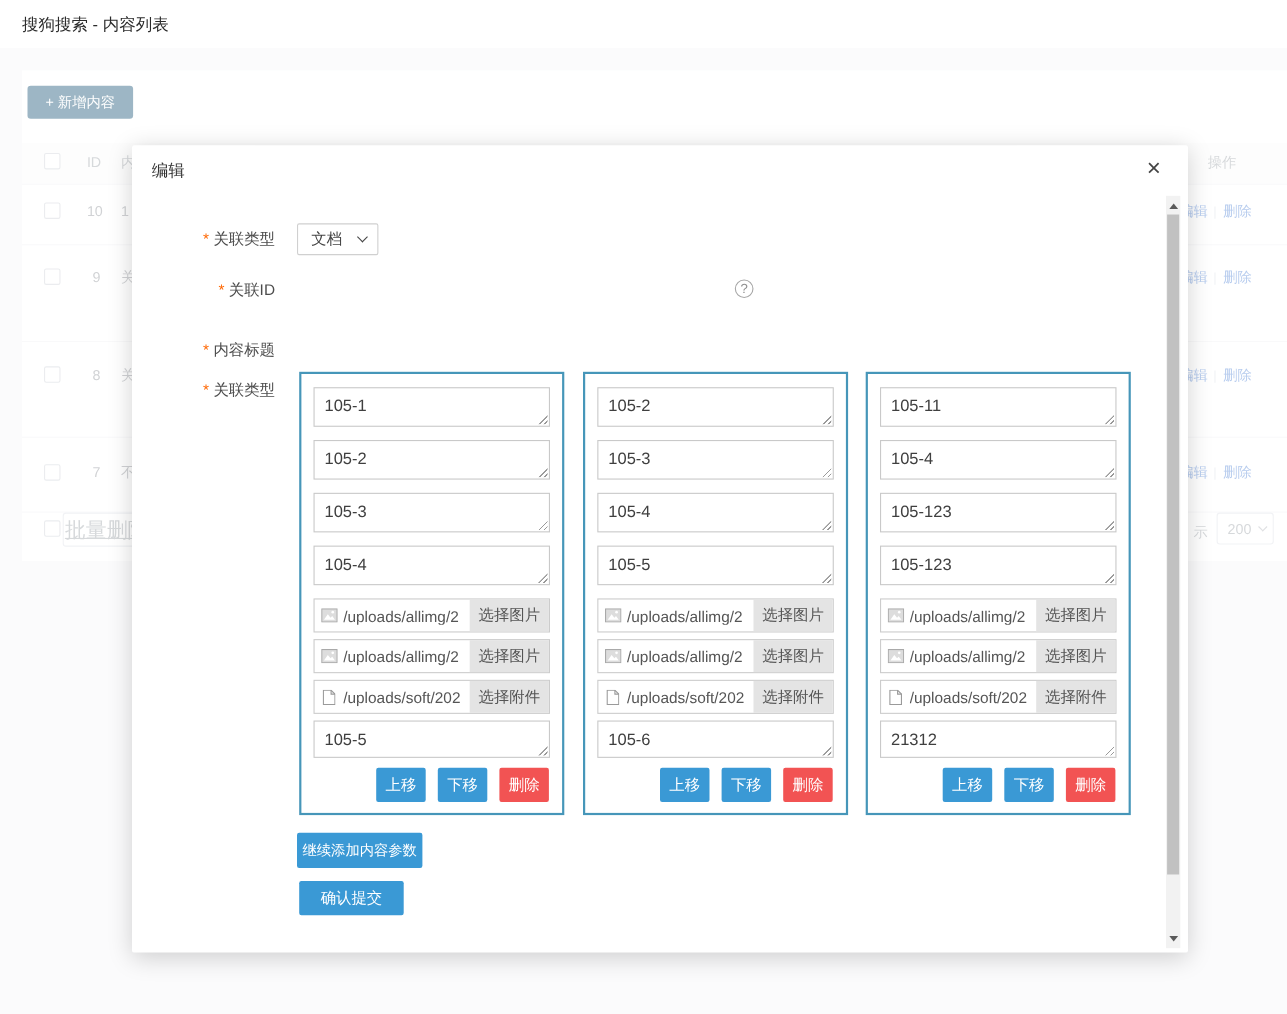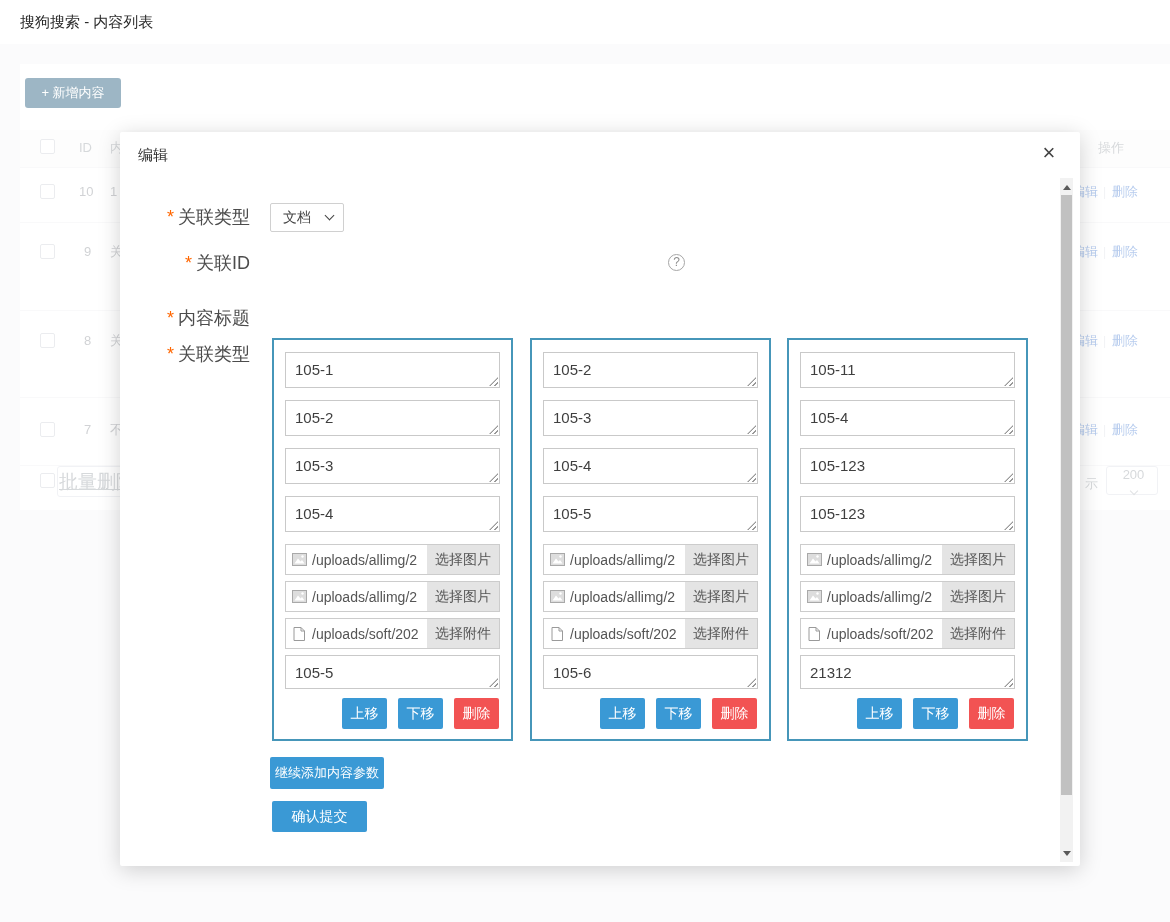--- a/index.html
+++ b/index.html
@@ -21,33 +21,33 @@
   .cb { position:absolute; width:15px; height:15px; border:1px solid #ccd0d6; border-radius:2px; background:#fff; }
   .hcell { position:absolute; font-size:13px; color:#9aa0a6; line-height:16px; }
   .cell { position:absolute; font-size:13px; color:#8c9096; line-height:16px; }
   .lnk { position:absolute; font-size:13px; color:#4a7fd4; line-height:16px; text-decoration:none; }
   .lnk-sep { position:absolute; font-size:12px; color:#dcdfe6; line-height:16px; }
   .sep { position:absolute; left:20px; width:1150px; height:1px; background:#f0f1f3; }
   .batch-btn { position:absolute; left:57px; top:466px; width:80px; height:31px; background:#fff; border:1px solid #dcdfe6;
                border-radius:3px; color:#9aa0a6; font-size:19px; font-family:inherit;text-decoration:underline; }
   .pg-label { position:absolute; left:1085px; top:475px; font-size:13px; color:#9aa0a6; }
   .pg-select { position:absolute; left:1106px; top:466px; width:52px; height:29px; border:1px solid #dcdfe6; border-radius:3px;
-               background:#fff; font-size:13px; color:#9aa0a6; display:flex; align-items:center; padding:0 6px 0 9px; justify-content:space-between;flex-direction:column; }
+               background:#fff; font-size:13px; color:#9aa0a6; display:flex; align-items:center; padding:0 6px 0 9px; justify-content:space-between; }
   .chev-sm { width:6px; height:6px; border-right:1.4px solid #b0b4ba; border-bottom:1.4px solid #b0b4ba; transform:rotate(45deg); margin-top:-3px; }
 
   
   .overlay { position:absolute; left:0; top:44px; width:1170px; height:878px; background:rgba(255,255,255,0.6); }
 
   
   .modal { position:absolute; left:120px; top:132px; width:960px; height:734px; background:#fff;
            box-shadow:0 4px 22px rgba(0,0,0,0.18); border-radius:2px; }
   .m-title { position:absolute; left:18px; top:14px; font-size:15px; color:#333; }
   .m-close { position:absolute; left:916px; top:8px; width:26px; height:26px; font-size:22px; font-weight:300;
              line-height:26px; text-align:center; color:#444; background:none; border:0; font-family:inherit; cursor:pointer; }
-  .flabel { position:absolute; left:0; width:130px; text-align:right; font-size:18px; color:#4c4c4c; }
+  .flabel { position:absolute; left:0; width:130px; text-align:right; font-size:14px; color:#4c4c4c; }
   .req { color:#ff6600; margin-right:4px; }
   .fselect { position:absolute; left:150px; top:71px; width:74px; height:29px; border:1px solid #d0d0d0; border-radius:2px;
              background:#fff; display:flex; align-items:center; justify-content:space-between; padding:0 10px 0 12px;
              font-size:14px; color:#444; }
   .chev { width:7px; height:7px; border-right:1.6px solid #444; border-bottom:1.6px solid #444; transform:rotate(45deg); margin-top:-4px; }
   .finput { position:absolute; left:150px; width:390px; height:30px; border:1px solid #ccc; border-radius:2px;
             padding:0 10px; font-size:15px; color:#444; font-family:inherit; background:#fff; }
   .help { position:absolute; left:548px; top:122px; width:17px; height:17px; border:1px solid #a6a6a6; border-radius:50%;
           color:#8f8f8f; font-size:12px; line-height:15px; text-align:center; }
 

